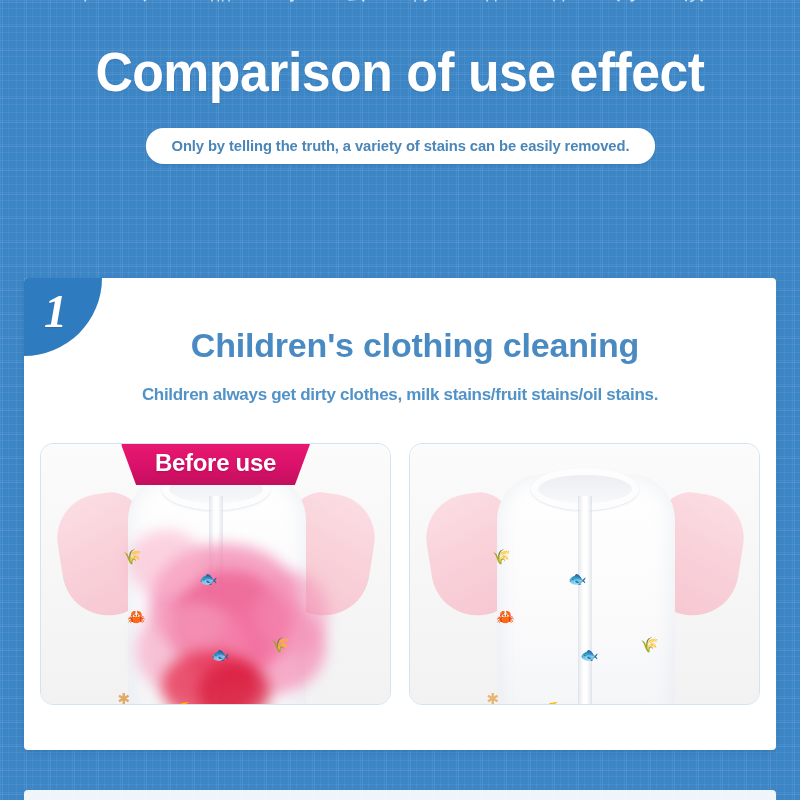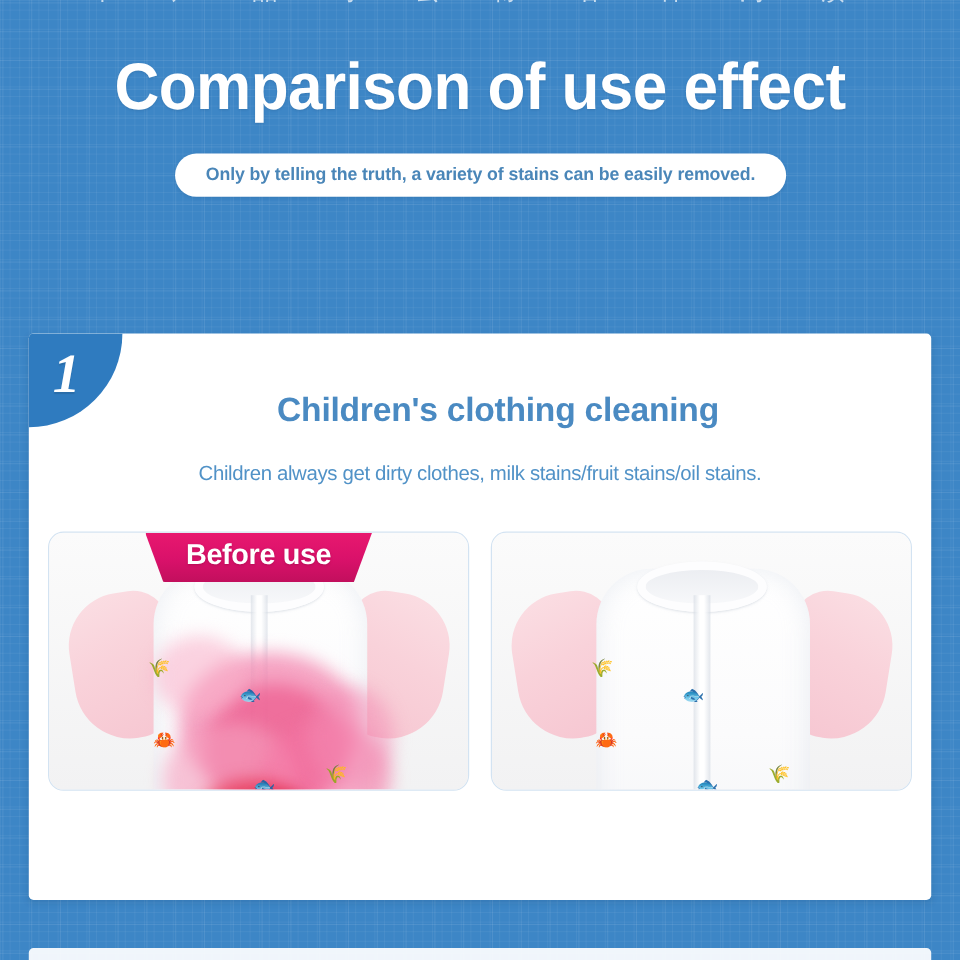--- a/index.html
+++ b/index.html
@@ -120,52 +120,52 @@
     line-height: 1;
     margin: 11px 0 0 20px;
     text-shadow: 0 1px 1px rgba(0,0,0,.12);
   }
 
   .card-title {
     position: absolute;
     top: 48px;
     left: 0; right: 0;
     text-align: center;
-    font-size: 28px;
+    font-size: 34px;
     font-weight: bold;
     color: #4a8ac2;
     letter-spacing: -0.2px;
     padding-left: 30px;
   }
 
   .card-sub {
     position: absolute;
     top: 107px;
     left: 0; right: 0;
     text-align: center;
     font-size: 17px;
-    font-weight: normal;
+    font-weight: bold;
     color: #5192c7;
     letter-spacing: -0.3px;
   }
 
   
   .panels {
     position: absolute;
     top: 165px;
     left: 16px;
     right: 16px;
     display: flex;
     gap: 18px;
   }
 
   .panel {
     position: relative;
     flex: 1;
-    height: 216px;
+    height: 262px;
     border: 1px solid #d3e3f2;
     border-radius: 13px;
     overflow: hidden;
     background: #f7f8fa;
   }
 
   .ribbon {
     position: absolute;
     top: 0;
     left: 50%;

